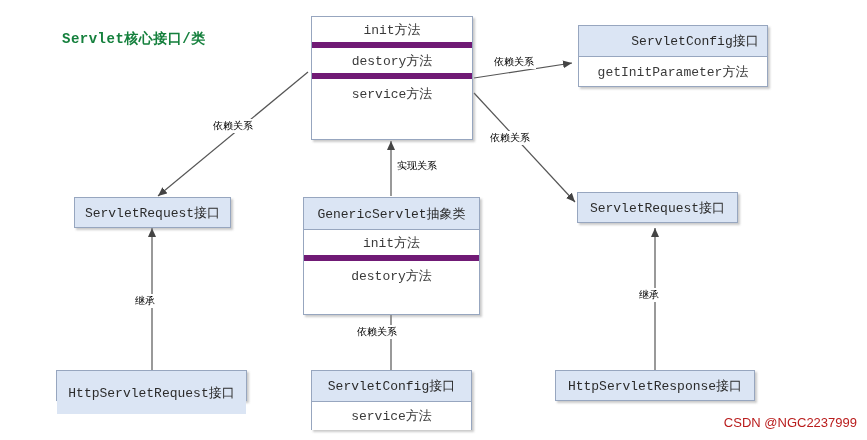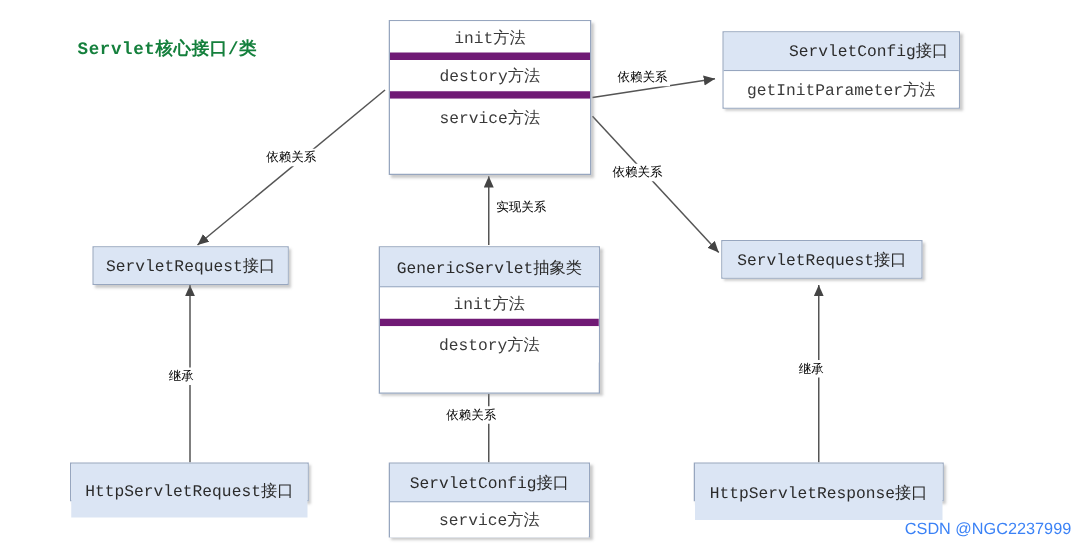--- a/index.html
+++ b/index.html
@@ -62,21 +62,21 @@
     background:#ffffff;
     padding:0 2px;
     white-space:nowrap;
   }
 
   .watermark{
     position:absolute;
     right:10px;bottom:10px;
     font-family:"Liberation Sans",sans-serif;
     font-size:13px;
-    color:#3b82f6;
+    color:#b91c1c;
     white-space:nowrap;
   }
 </style>
 </head>
 <body>
 
 <div id="canvas">
 
   <div class="title" style="left:62px;top:30px;">Servlet核心接口/类</div>
 
@@ -158,18 +158,18 @@
   <div class="box single" style="left:56px;top:370px;width:191px;height:31px;">
     <div class="hdr" style="height:43px;">HttpServletRequest接口</div>
   </div>
 
   <div class="box" style="left:311px;top:370px;width:161px;height:60px;">
     <div class="hdr" style="height:31px;">ServletConfig接口</div>
     <div class="row last" style="height:28px;">service方法</div>
   </div>
 
   <div class="box single" style="left:555px;top:370px;width:200px;height:31px;">
-    <div class="hdr" style="height:45px;">HttpServletResponse接口</div>
+    <div class="hdr" style="height:29px;">HttpServletResponse接口</div>
   </div>
 
   <div class="watermark">CSDN @NGC2237999</div>
 
 </div>
 
 </body></html>

